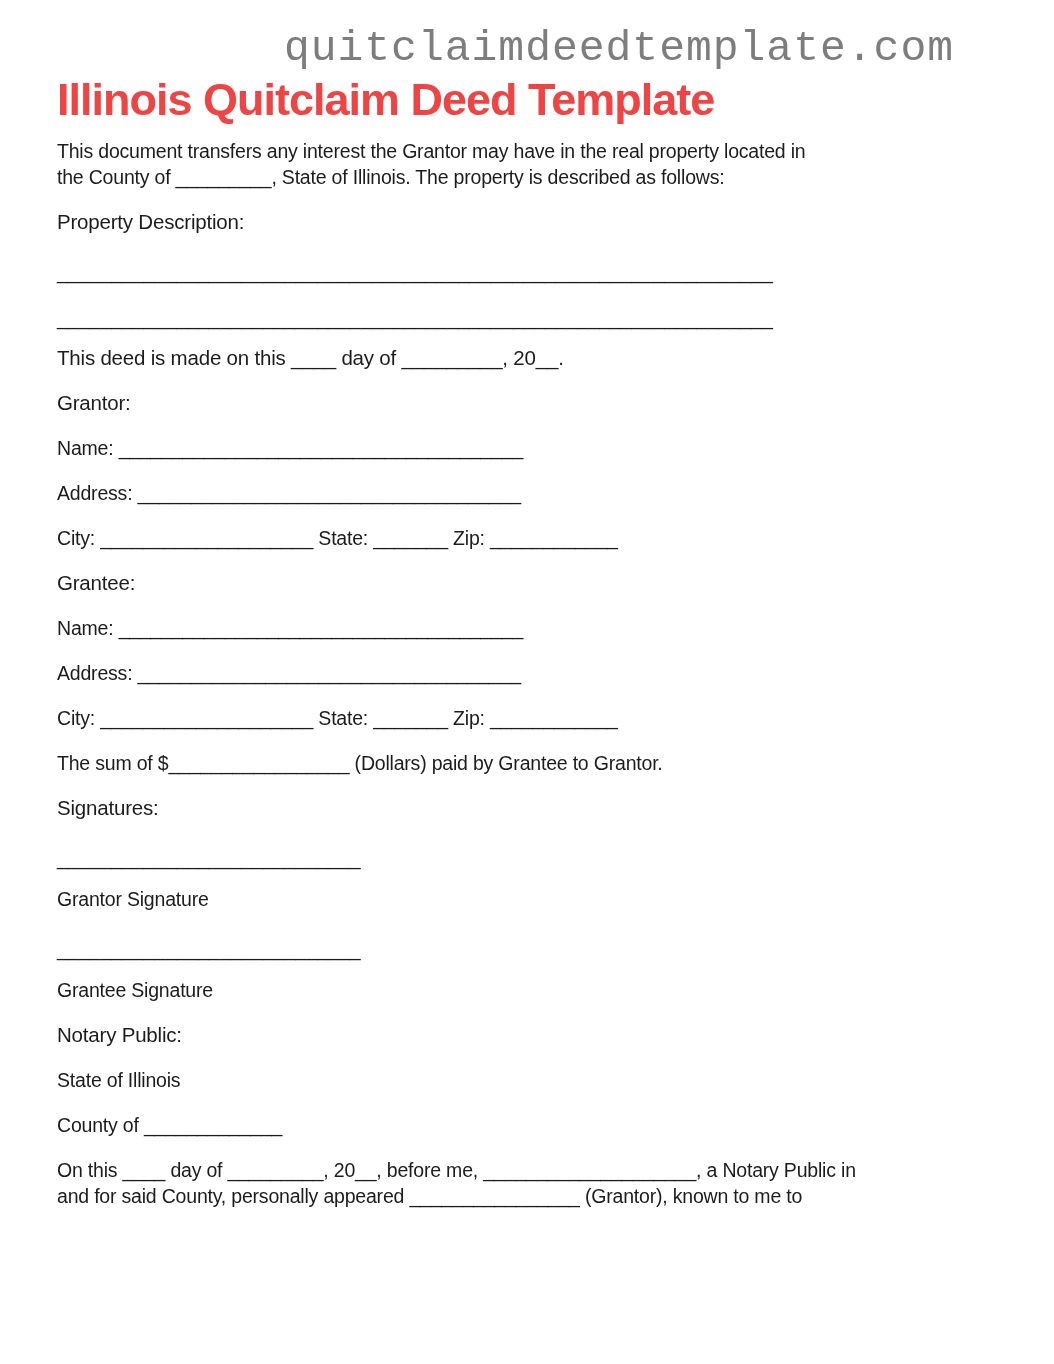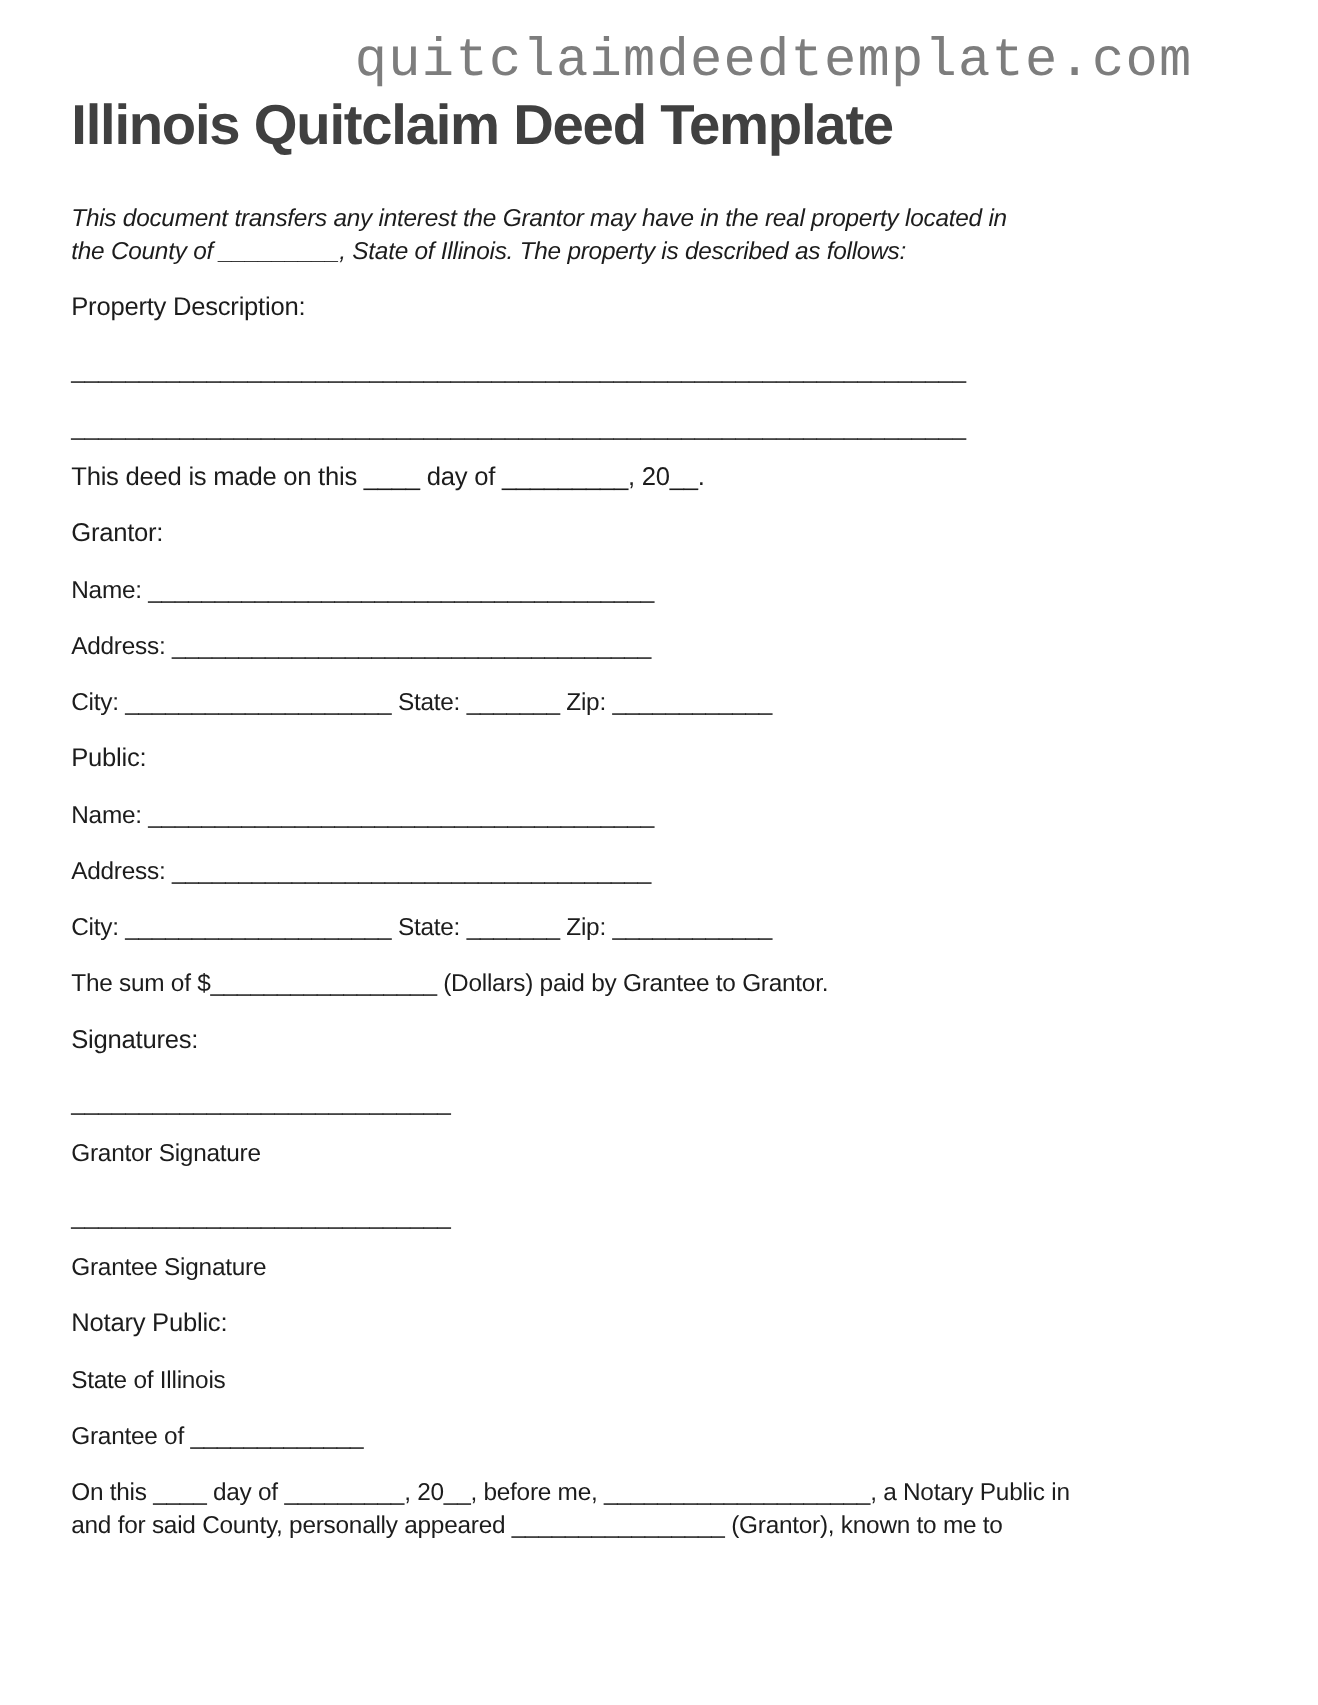--- a/index.html
+++ b/index.html
@@ -26,37 +26,37 @@
     color: #7d7d7d;
     letter-spacing: 1px;
     white-space: nowrap;
   }
   .doc-title {
     margin: 2px 0 0 0;
     font-size: 45px;
     line-height: 52px;
     font-weight: 700;
     letter-spacing: -1px;
-    color: #404040;
+    color: #ef4444;
   }
   .body-line {
     font-size: 19.5px;
     line-height: 26px;
     letter-spacing: -0.2px;
     white-space: nowrap;
   }
   .heading {
     font-size: 20.5px;
     line-height: 26px;
     font-weight: 400;
     letter-spacing: -0.2px;
     white-space: nowrap;
   }
   .mt-intro   { margin-top: 20px; }
-  .mt-para    { margin-top: 36px; font-style: italic; }
+  .mt-para    { margin-top: 12px; }
   .mt-row     { margin-top: 19px; }
   .mt-blank1  { margin-top: 24px; }
   .mt-blank2  { margin-top: 20px; }
   .mt-date    { margin-top: 14px; }
   .mt-sigline { margin-top: 24px; }
   .mt-siglab  { margin-top: 15px; }
   .blank-run  { letter-spacing: 0; }
 </style>
 </head>
 <body>
@@ -78,37 +78,37 @@
   <div class="body-line blank-run mt-blank1">__________________________________________________________________</div>
   <div class="body-line blank-run mt-blank2">__________________________________________________________________</div>
 
   <div class="heading mt-date">This deed is made on this ____ day of _________, 20__.</div>
 
   <div class="heading mt-row">Grantor:</div>
   <div class="body-line mt-row">Name: ______________________________________</div>
   <div class="body-line mt-row">Address: ____________________________________</div>
   <div class="body-line mt-row">City: ____________________ State: _______ Zip: ____________</div>
 
-  <div class="heading mt-row">Public:</div>
+  <div class="heading mt-row">Grantee:</div>
   <div class="body-line mt-row">Name: ______________________________________</div>
   <div class="body-line mt-row">Address: ____________________________________</div>
   <div class="body-line mt-row">City: ____________________ State: _______ Zip: ____________</div>
 
   <div class="body-line mt-row">The sum of $_________________ (Dollars) paid by Grantee to Grantor.</div>
 
   <div class="heading mt-row">Signatures:</div>
 
   <div class="body-line blank-run mt-sigline">____________________________</div>
   <div class="body-line mt-siglab">Grantor Signature</div>
 
   <div class="body-line blank-run mt-sigline">____________________________</div>
   <div class="body-line mt-siglab">Grantee Signature</div>
 
   <div class="heading mt-row">Notary Public:</div>
   <div class="body-line mt-row">State of Illinois</div>
-  <div class="body-line mt-row">Grantee of _____________</div>
+  <div class="body-line mt-row">County of _____________</div>
 
   <div class="mt-row">
     <div class="body-line">On this ____ day of _________, 20__, before me, ____________________, a Notary Public in</div>
     <div class="body-line">and for said County, personally appeared ________________ (Grantor), known to me to</div>
   </div>
 
 </div>
 
 </body></html>

